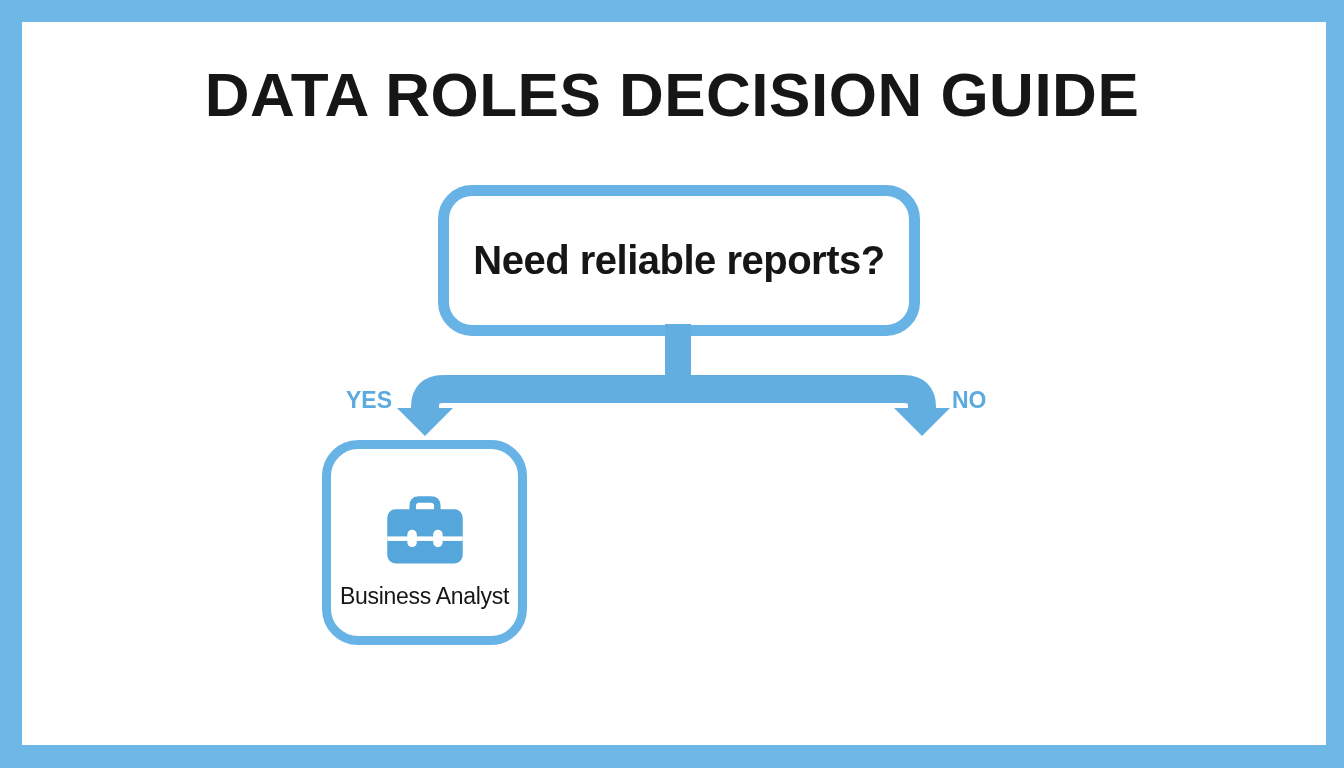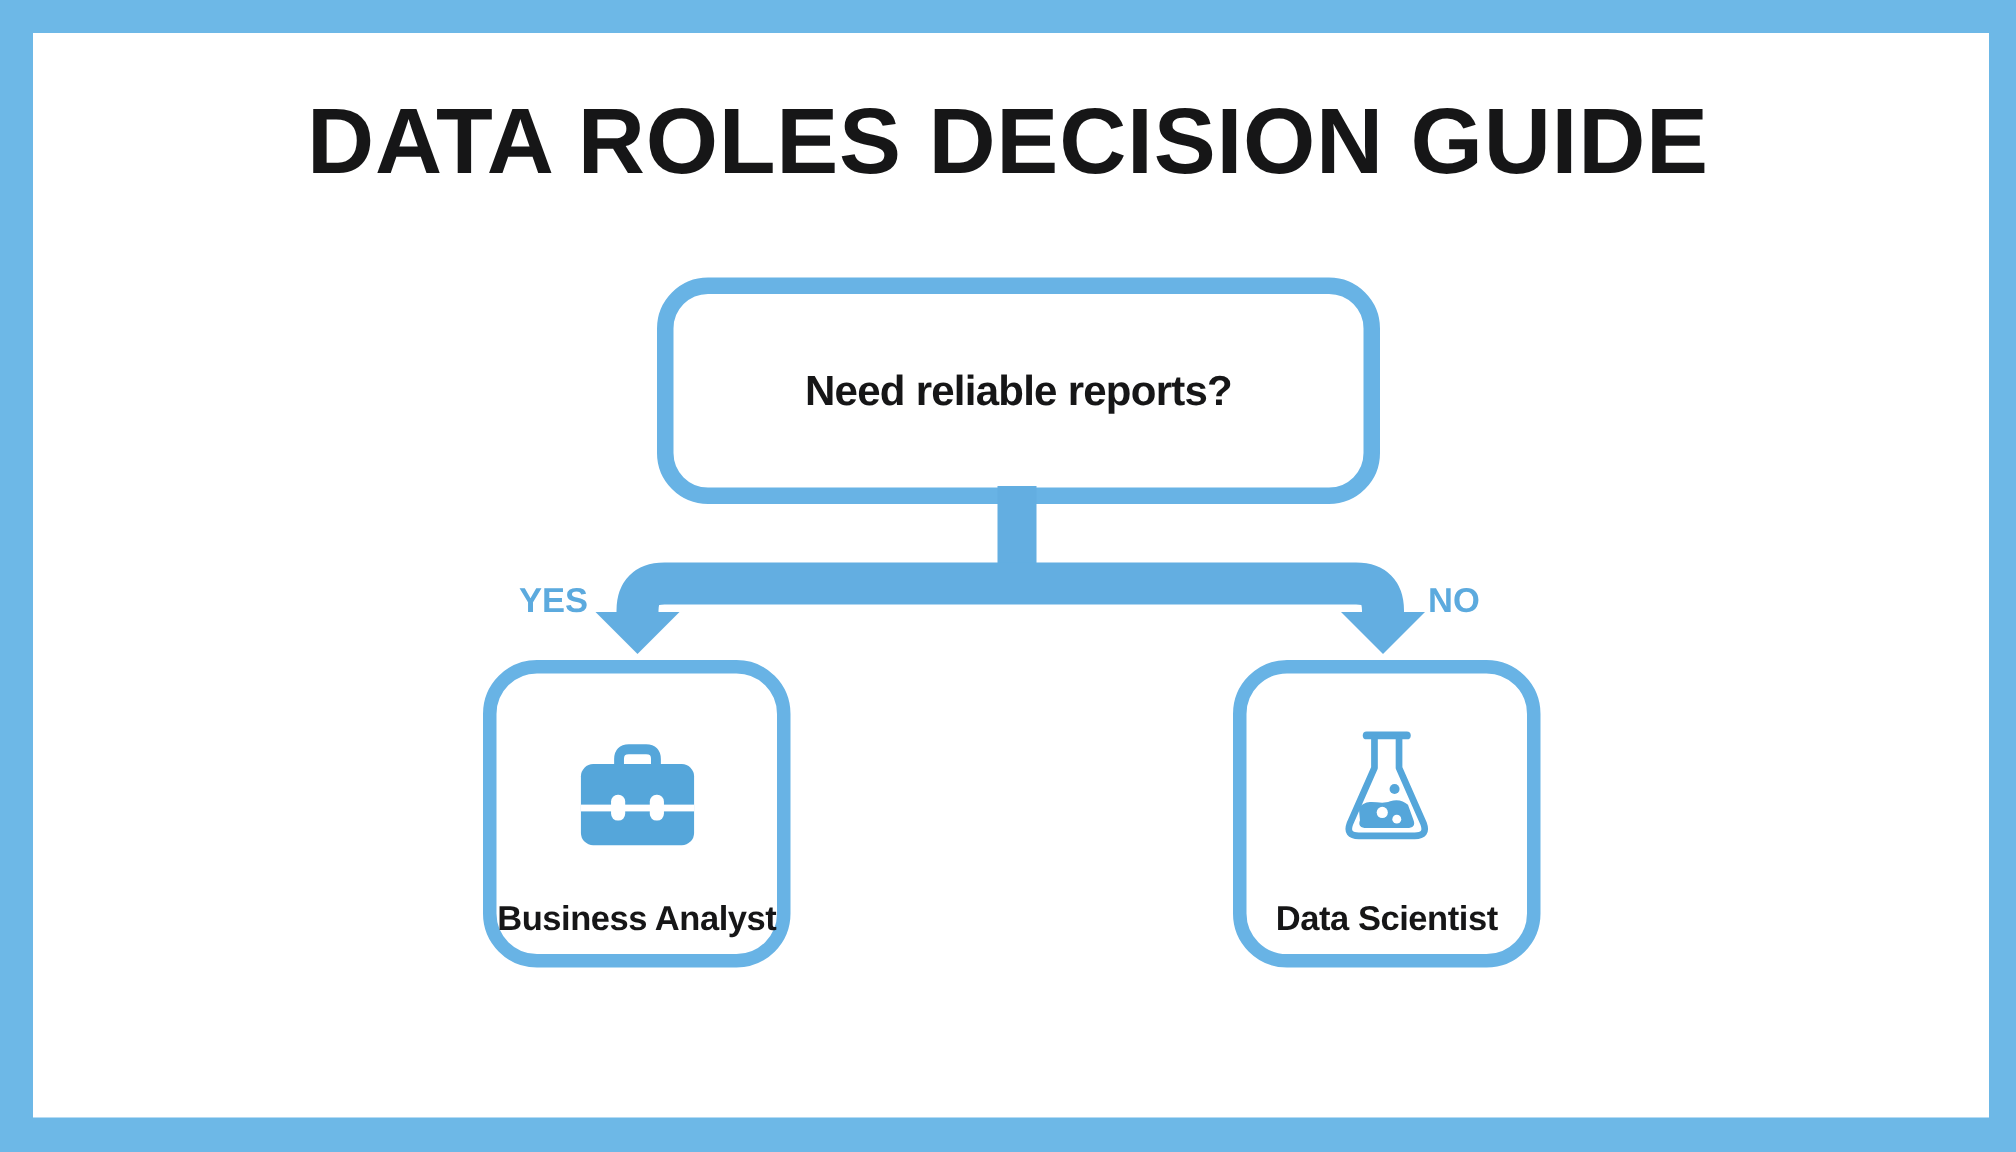--- a/index.html
+++ b/index.html
@@ -28,21 +28,21 @@
     color:var(--c-text_dark);line-height:1;
     white-space:nowrap;
   }
   .qbox{
     position:absolute;left:438px;top:185px;width:482px;height:151px;
     border:11px solid var(--c-box_border);border-radius:34px;
     background:#fff;
     display:flex;align-items:center;justify-content:center;
   }
   .qbox span{
-    font-size:28px;font-weight:700;letter-spacing:-.5px;
+    font-size:40px;font-weight:700;letter-spacing:-.5px;
     color:var(--c-text_dark);white-space:nowrap;
   }
   .connector{position:absolute;left:0;top:0;width:1344px;height:768px;pointer-events:none;}
   .connector .ln{stroke:var(--c-connector);stroke-width:26px;fill:none;}
   .connector .bar{stroke-width:28px;}
   .connector .fl{fill:var(--c-connector);}
   .branch-label{
     position:absolute;top:389px;
     font-size:23px;font-weight:700;letter-spacing:0;
     color:var(--c-label_blue);line-height:1;white-space:nowrap;
@@ -55,22 +55,22 @@
     background:#fff;
     display:flex;flex-direction:column;align-items:center;
   }
   .result-box.left{left:322px;}
   .result-box.right{left:822px;}
   .icon-slot{
     height:118px;width:100%;
     display:flex;align-items:flex-end;justify-content:center;
   }
   .result-label{
-    margin-top:32px;
-    font-size:23px;font-weight:700;letter-spacing:-.3px;
+    margin-top:16px;
+    font-size:23px;font-weight:400;letter-spacing:-.3px;
     color:var(--c-text_dark);white-space:nowrap;
   }
   .icon{color:var(--c-icon);display:block;}
 </style>
 </head>
 <body>
 
 <div class="frame">
   <div class="canvas">
 
@@ -96,28 +96,15 @@
           <path d="M35 16 V12 Q35 4 43 4 H57 Q65 4 65 12 V16" fill="none" stroke="currentColor" stroke-width="8" stroke-linecap="round"></path>
           <rect x="4" y="16" width="92" height="66" rx="10" fill="currentColor"></rect>
           <rect x="4" y="49" width="92" height="5.5" fill="#ffffff"></rect>
           <rect x="28.5" y="41" width="11.5" height="21" rx="5.5" fill="#ffffff"></rect>
           <rect x="60" y="41" width="11.5" height="21" rx="5.5" fill="#ffffff"></rect>
         </svg>
       </div>
       <div class="result-label">Business Analyst</div>
     </div>
 
-    <div class="result-box right">
-      <div class="icon-slot">
-        <svg class="icon" width="67" height="82" viewBox="0 0 90 110" aria-hidden="true">
-          <line x1="27" y1="7" x2="63" y2="7" stroke="currentColor" stroke-width="7" stroke-linecap="round"></line>
-          <path d="M34 10 V36 L12 86 Q8 97 20 97 H70 Q82 97 78 86 L56 36 V10" fill="none" stroke="currentColor" stroke-width="6" stroke-linecap="round" stroke-linejoin="round"></path>
-          <path d="M20 72 C28 62 38 70 48 66 C55 63.5 60 66 64 69 L69 83 Q71.5 90 63 90 H27 Q18.5 90 21 83 Z" fill="currentColor"></path>
-          <circle cx="52" cy="55" r="4.5" fill="currentColor"></circle>
-          <circle cx="41" cy="76" r="5" fill="#ffffff"></circle>
-          <circle cx="54" cy="82" r="4" fill="#ffffff"></circle>
-        </svg>
-      </div>
-      <div class="result-label">Data Scientist</div>
-    </div>
 
   </div>
 </div>
 
 </body></html>

